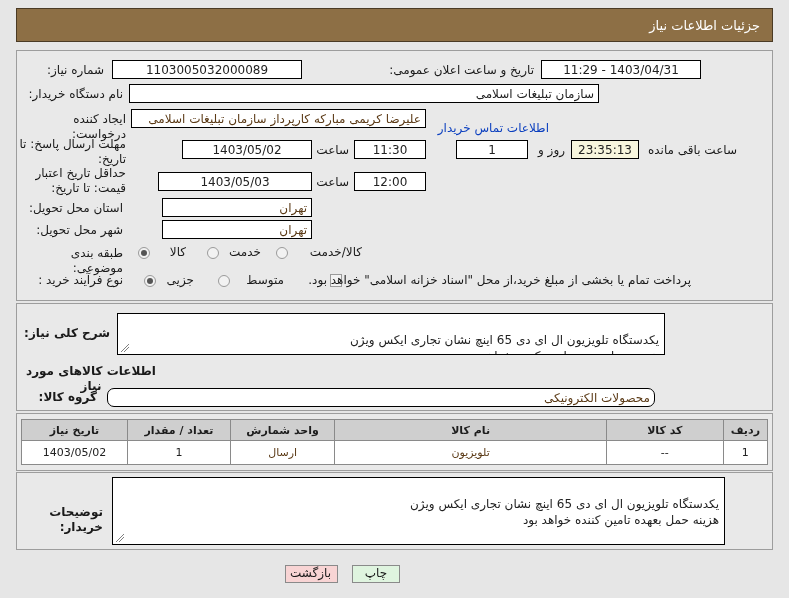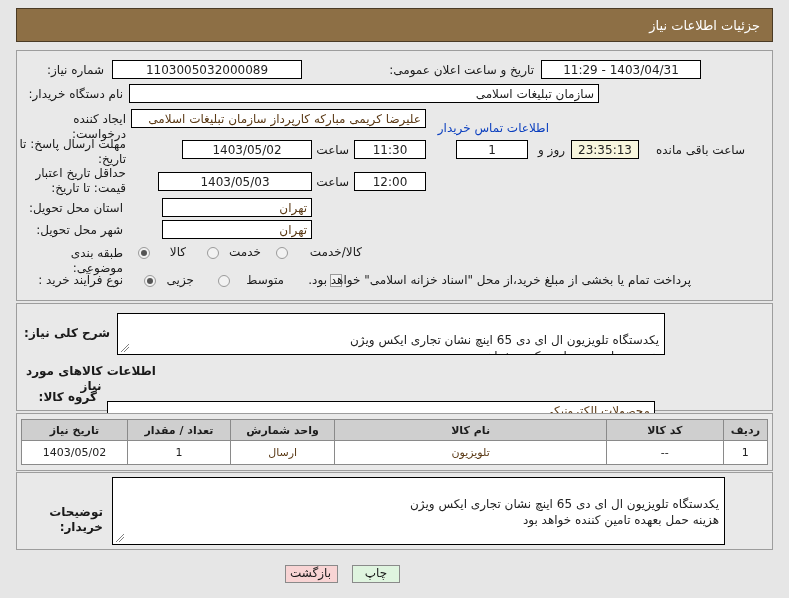--- a/index.html
+++ b/index.html
@@ -243,21 +243,21 @@
   <div class="fld right" style="right:363px; top:109px; width:295px; height:19px; color:#5b3a16;">علیرضا کریمی مبارکه کارپرداز سازمان تبلیغات اسلامی</div>
   <div class="link-txt" style="right:240px; top:111px;margin-top:9px;">اطلاعات تماس خریدار</div>
 
   <div class="lbl" style="right:663px; top:137px; width:110px;">مهلت ارسال پاسخ: تا تاریخ:</div>
   <div class="fld center" style="right:477px; top:140px; width:130px; height:19px;">1403/05/02</div>
   <div class="inline-txt" style="right:440px; top:142px;">ساعت</div>
   <div class="fld center" style="right:363px; top:140px; width:72px; height:19px;">11:30</div>
   <div class="fld center" style="right:261px; top:140px; width:72px; height:19px;">1</div>
   <div class="inline-txt" style="right:224px; top:142px;">روز و</div>
   <div class="fld center cream" style="right:150px; top:140px; width:68px; height:19px;">23:35:13</div>
-  <div class="inline-txt" style="right:44px; top:142px;">ساعت باقی مانده</div>
+  <div class="inline-txt" style="right:52px; top:142px;">ساعت باقی مانده</div>
 
   <div class="lbl" style="right:663px; top:166px; width:110px;">حداقل تاریخ اعتبار قیمت: تا تاریخ:</div>
   <div class="fld center" style="right:477px; top:172px; width:154px; height:19px;">1403/05/03</div>
   <div class="inline-txt" style="right:440px; top:174px;">ساعت</div>
   <div class="fld center" style="right:363px; top:172px; width:72px; height:19px;">12:00</div>
 
   <div class="lbl" style="right:666px; top:201px; width:100px;">استان محل تحویل:</div>
   <div class="fld right" style="right:477px; top:198px; width:150px; height:19px; color:#5b3a16;">تهران</div>
 
   <div class="lbl" style="right:666px; top:223px; width:100px;">شهر محل تحویل:</div>
@@ -293,21 +293,21 @@
 هزینه حمل بعهده تامین کننده خواهد بود</span>
     <svg class="grip" viewBox="0 0 10 10">
       <line x1="1" y1="9" x2="9" y2="1" stroke="#808080" stroke-width="1"></line>
       <line x1="4" y1="9" x2="9" y2="4" stroke="#808080" stroke-width="1"></line>
     </svg>
   </div>
 
   <div class="lbl" style="right:627px; top:364px; width:142px; font-weight:bold; text-align:center;">اطلاعات کالاهای مورد نیاز</div>
 
   <div class="lbl" style="right:692px; top:390px; width:78px; font-weight:bold;">گروه کالا:</div>
-  <div class="fld right" style="right:134px; top:401px; width:548px; height:19px; color:#5b3a16;">محصولات الکترونیکی</div>
+  <div class="fld right" style="right:134px; top:388px; width:548px; height:19px; color:#5b3a16;border-radius:7px;">محصولات الکترونیکی</div>
 
   <div class="panel" id="panel-table"></div>
   <table class="goods">
     <thead>
       <tr>
         <th style="width:38px">ردیف</th>
         <th style="width:118px">کد کالا</th>
         <th style="width:285px">نام کالا</th>
         <th style="width:102px">واحد شمارش</th>
         <th style="width:102px">تعداد / مقدار</th>

